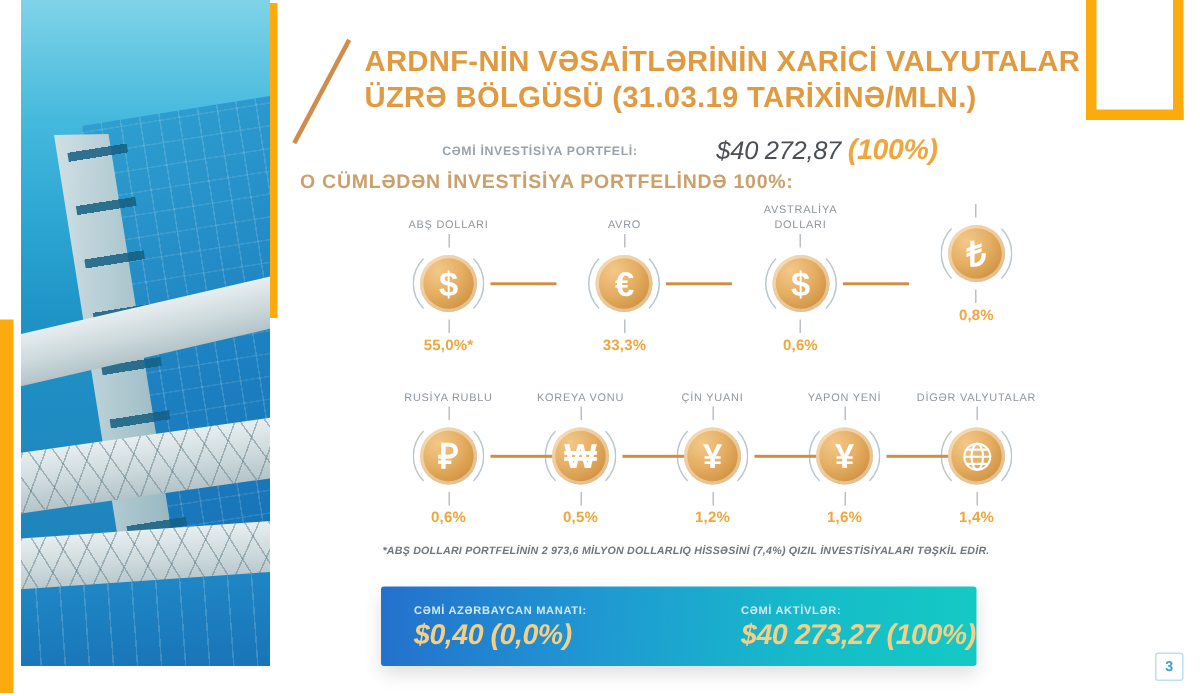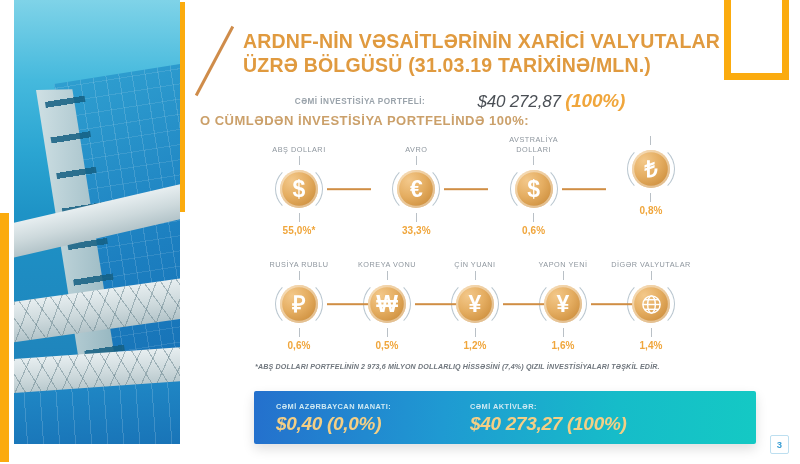--- a/index.html
+++ b/index.html
@@ -314,33 +314,33 @@
     letter-spacing: .15px;
     color: #6f767d;
     z-index: 4;
   }
 
   
   #bottom-banner {
     position: absolute;
     left: 254px;
     top: 391px;
-    width: 502px;
+    width: 397px;
     height: 53px;
     background: linear-gradient(95deg, #2470cd 0%, #1f9ad2 38%, #16bcc9 72%, #14c9c4 100%);
     border-radius: 2px;
     z-index: 4;
     box-shadow: 0 5px 12px rgba(0,0,0,.13);
   }
   .banner-group {
     position: absolute;
     top: 11px;
   }
   #banner-group-left  { left: 22px; }
-  #banner-group-right { left: 216px; }
+  #banner-group-right { left: 240px; }
   .banner-label {
     font-size: 7.4px;
     font-weight: bold;
     letter-spacing: .45px;
     color: #cfe9f2;
     margin-bottom: 2px;
   }
   .banner-value {
     font-size: 19px;
     font-weight: bold;

